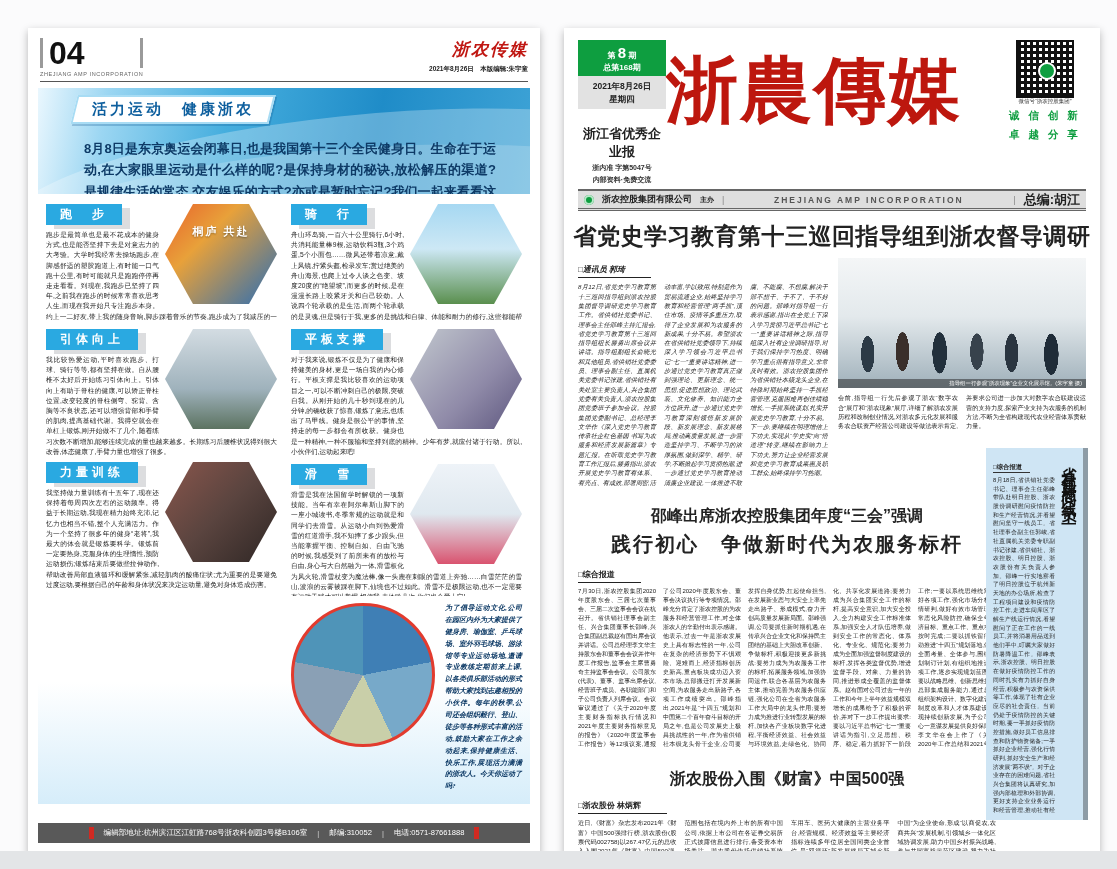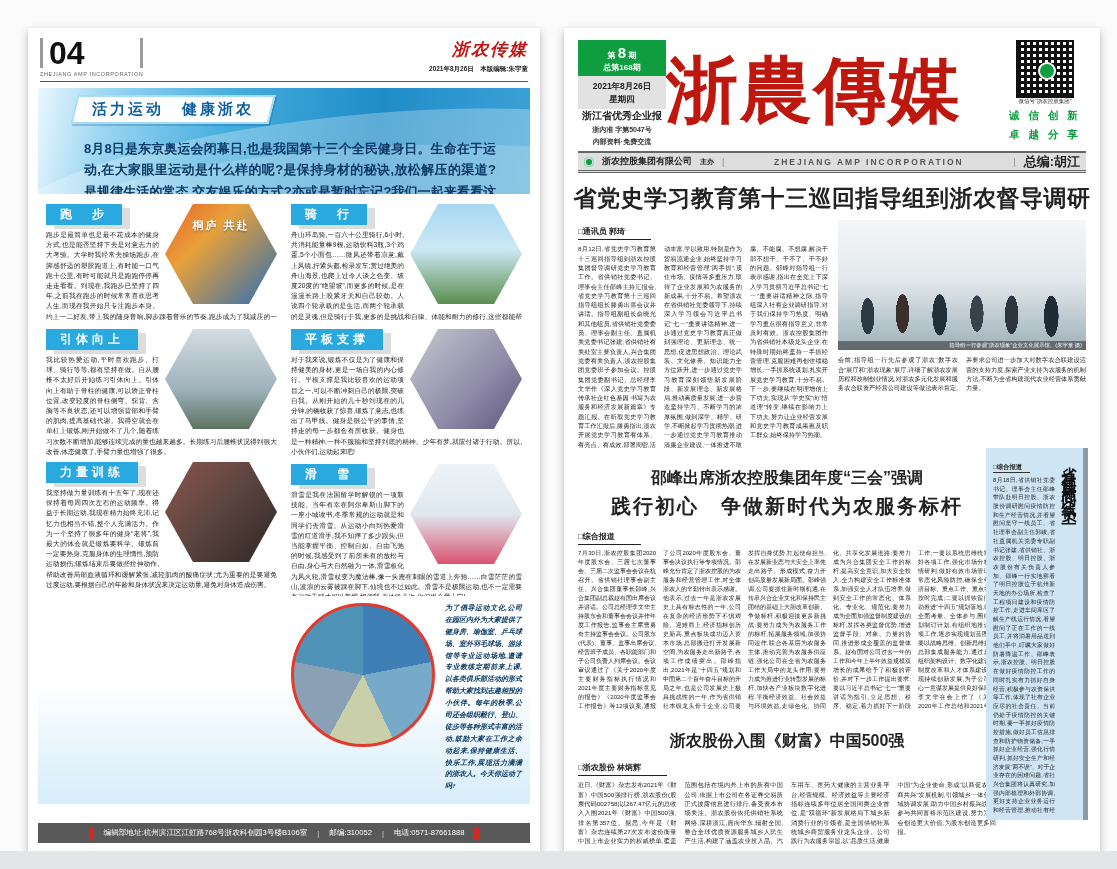--- a/index.html
+++ b/index.html
@@ -38,21 +38,21 @@
 
   .content{margin:0 10px;padding:10px 8px 0;height:600px;overflow:hidden;
     background:linear-gradient(#fff 0%,#fff 80%,#d6edfa 100%);}
   .cols{display:flex;gap:14px;}
   .colL,.colR{flex:1;min-width:0;}
   .sec{overflow:hidden;margin-bottom:7px;}
   .sec-label{display:inline-block;background:#2aa9e1;color:#fff;font-weight:900;font-size:12px;
     padding:2px 14px;letter-spacing:4px;box-shadow:8px 4px 0 #dcdddf;margin-bottom:5px;}
   .hex{float:right;width:112px;height:100px;margin:0 0 3px 6px;position:relative;
     clip-path:polygon(25% 0,75% 0,100% 50%,75% 100%,25% 100%,0 50%);}
-  .hex-tag{position:absolute;top:14px;left:0;right:0;text-align:center;color:#fff;
+  .hex-tag{position:absolute;top:20px;left:0;right:0;text-align:center;color:#fff;
     font-weight:900;font-size:11px;letter-spacing:2px;text-shadow:0 1px 2px rgba(0,0,0,.4);}
   .sec-body{font-size:6.7px;line-height:1.52;text-align:justify;color:#1d1d1d;}
   .sec-sign{text-align:right;font-size:6.4px;color:#1d1d1d;margin-top:2px;clear:none;}
   .hx-run{background:linear-gradient(135deg,#e8632c 0%,#e8a13a 35%,#2a6db5 100%);}
   .hx-cycle{background:linear-gradient(180deg,#a6d8f2 0%,#cde8f5 45%,#5a8f4e 100%);}
   .hx-pull{background:linear-gradient(180deg,#d3dce2 0%,#9fb2bc 60%,#5c7361 100%);}
   .hx-iron{background:linear-gradient(135deg,#8a979e 0%,#46545c 55%,#232e34 100%);}
   .hx-str{background:linear-gradient(135deg,#8a564c 0%,#5a443f 50%,#2e2624 100%);}
   .hx-plank{background:linear-gradient(135deg,#c3c9cf 0%,#8f8aa8 60%,#5d567e 100%);}
   .hx-pp{background:linear-gradient(135deg,#c9302c 0%,#8c2420 45%,#1c63a8 100%);}
@@ -67,21 +67,21 @@
     display:flex;align-items:center;justify-content:center;gap:10px;color:#fff;font-size:7.6px;}
   .lp-footer .tick{width:5px;height:12px;background:#d02a22;}
   .lp-footer .sep{color:#cfcfcf;}
 
   
   .rp-masthead{display:flex;padding:12px 14px 0;}
   .mh-left{width:88px;flex:none;text-align:center;}
   .issue-box{background:#0e9e40;color:#fff;padding:3px 4px;font-size:8px;font-weight:bold;line-height:1.3;}
   .issue-box .big{font-size:15px;}
   .date-box{background:#e2e2e2;font-size:8.5px;font-weight:bold;padding:4px 2px;line-height:1.5;}
-  .honor{font-weight:900;font-size:10px;margin-top:0;}
+  .honor{font-weight:900;font-size:13px;margin-top:16px;}
   .license,.mnote{font-size:7px;font-weight:bold;margin-top:2px;color:#333;}
   .mh-title{flex:1;color:#bd170e;font-family:"DejaVu Serif",serif;
     font-weight:900;font-size:72px;line-height:100px;letter-spacing:2px;white-space:nowrap;}
   .mh-right{width:82px;flex:none;text-align:center;}
   .qr{width:54px;height:54px;margin:2px auto 2px;position:relative;background:
       repeating-linear-gradient(0deg,#111 0 3px,transparent 3px 6px),
       repeating-linear-gradient(90deg,#111 0 3px,#fff 3px 6px);outline:2px solid #111;}
   .qr i{position:absolute;left:20px;top:20px;width:14px;height:14px;border-radius:50%;
       background:#0e9e40;border:2px solid #fff;}
   .qr-caption{font-size:5.5px;color:#333;}
@@ -90,21 +90,21 @@
     display:flex;align-items:center;height:17px;padding:0 6px;gap:8px;font-size:9px;font-weight:900;}
   .org-logo{width:10px;height:10px;border-radius:50%;background:#0e9e40;flex:none;
     box-shadow:inset 0 0 0 2px #b8e6c8;}
   .org-suffix{font-size:7px;font-weight:bold;}
   .org-en{flex:1;text-align:center;color:#555;letter-spacing:2px;font-size:8.5px;}
   .org-editor{font-size:13px;}
   .vline{color:#888;font-weight:normal;}
 
   .headline1{text-align:center;font-size:23px;font-weight:900;margin:10px 8px 6px;letter-spacing:.5px;}
   .article1{display:flex;gap:10px;padding:0 14px;height:240px;overflow:hidden;}
-  .a1-left{width:250px;flex:none;}
+  .a1-left{width:250px;flex:none;font-style:italic;}
   .byline{font-size:8px;font-weight:bold;border-bottom:1.5px solid #222;display:inline-block;
     padding:0 26px 2px 0;margin-bottom:4px;}
   .a1-cols{column-count:3;column-gap:8px;font-size:6.2px;line-height:1.5;text-align:justify;
     height:218px;overflow:hidden;}
   .a1-right{flex:1;min-width:0;}
   .photo1{height:130px;position:relative;background:
      radial-gradient(ellipse 11px 30px at 12% 74%,#2c3a46 60%,transparent 61%),
      radial-gradient(ellipse 11px 32px at 26% 72%,#3a2f2b 60%,transparent 61%),
      radial-gradient(ellipse 12px 34px at 41% 73%,#22303c 60%,transparent 61%),
      radial-gradient(ellipse 11px 30px at 56% 72%,#37424c 60%,transparent 61%),

